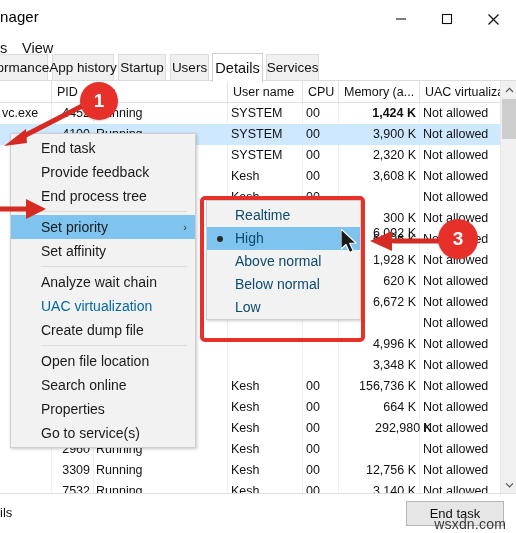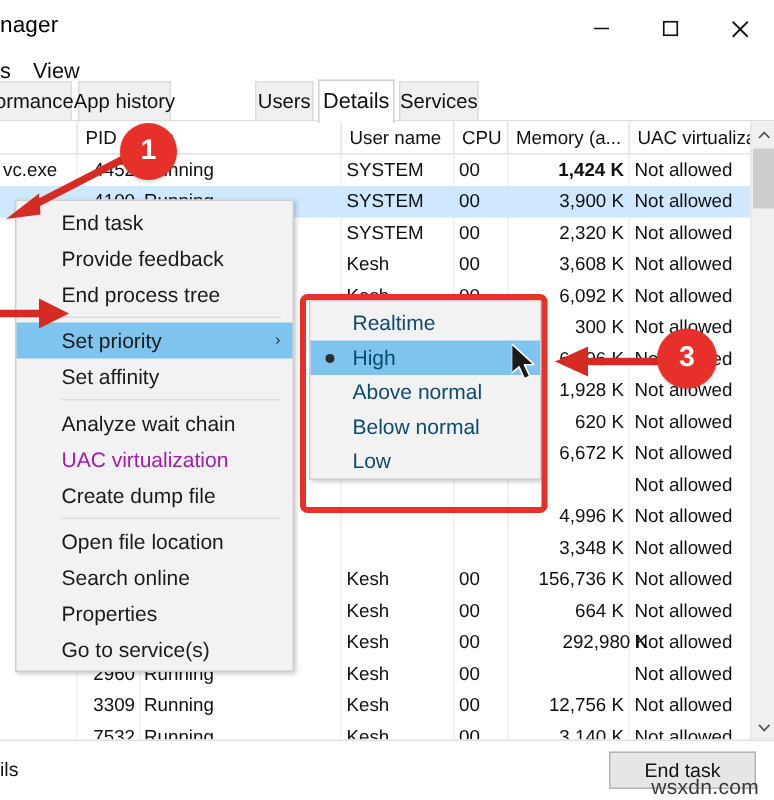--- a/index.html
+++ b/index.html
@@ -143,21 +143,21 @@
     padding:2px 0;
     z-index:40;
   }
   .ctxitem {
     position:relative; height:24px; line-height:24px;
     padding-left:30px; padding-right:16px;
     font-size:14px; color:#1a1a1a;
     white-space:nowrap;
   }
   .ctxitem.hl { background:#7ec4ef; }
-  .ctxitem.disabled { color:#a21caf; }
+  .ctxitem.disabled { color:#0369a1; }
   .ctxsep { height:1px; margin:3px 8px 3px 30px; background:#dcdcdc; }
   .submenu-arrow {
     position:absolute; right:8px; top:0; height:24px; line-height:24px;
     font-size:11px; color:#333;
   }
 
   
   .submenu {
     position:absolute; left:206px; top:200px; width:155px;
     background:#f2f2f2;
@@ -239,20 +239,21 @@
   </div>
 
   <div class="menubar">
     <div class="menu-item" style="left:0px;">s</div>
     <div class="menu-item" style="left:22px;">View</div>
   </div>
 
   <div class="tabstrip">
     <div class="tab" style="left:-6px; width:54px;">formance</div>
     <div class="tab" style="left:52px; width:62px;">App history</div>
+    <div class="tab" style="left:118px; width:48px;">Startup</div>
     <div class="tab" style="left:170px; width:39px;">Users</div>
     <div class="tab active" style="left:212px; width:51px;">Details</div>
     <div class="tab" style="left:266px; width:53px;">Services</div>
   </div>
 
   <div class="table-wrap">
 
     <div class="thead">
       <div class="th" style="left:0px;   width:52px;"></div>
       <div class="th" style="left:52px;  width:42px;">PID</div>
@@ -306,21 +307,21 @@
           <div class="cell" style="left: 306px; width: 28px;">00</div>
           <div class="cell r" style="left: 340px; width: 76px;">3,608 K</div>
           <div class="cell" style="left: 423px; width: 76px;">Not allowed</div>
         </div>
         <div class="row">
           <div class="cell" style="left: 2px; width: 48px;"></div>
           <div class="cell r" style="left: 52px; width: 38px;"></div>
           <div class="cell" style="left: 96px; width: 128px;"></div>
           <div class="cell" style="left: 231px; width: 70px;">Kesh</div>
           <div class="cell" style="left: 306px; width: 28px;">00</div>
-          <div class="cell r" style="left: 340px; width: 76px;">6,092 K</div>
+          <div class="cell r" style="left: 340px; width: 76px; margin-top: 36px;">6,092 K</div>
           <div class="cell" style="left: 423px; width: 76px;">Not allowed</div>
         </div>
         <div class="row">
           <div class="cell" style="left: 2px; width: 48px;"></div>
           <div class="cell r" style="left: 52px; width: 38px;"></div>
           <div class="cell" style="left: 96px; width: 128px;"></div>
           <div class="cell" style="left: 231px; width: 70px;"></div>
           <div class="cell" style="left: 306px; width: 28px;"></div>
           <div class="cell r" style="left: 340px; width: 76px;">300 K</div>
           <div class="cell" style="left: 423px; width: 76px;">Not allowed</div>

